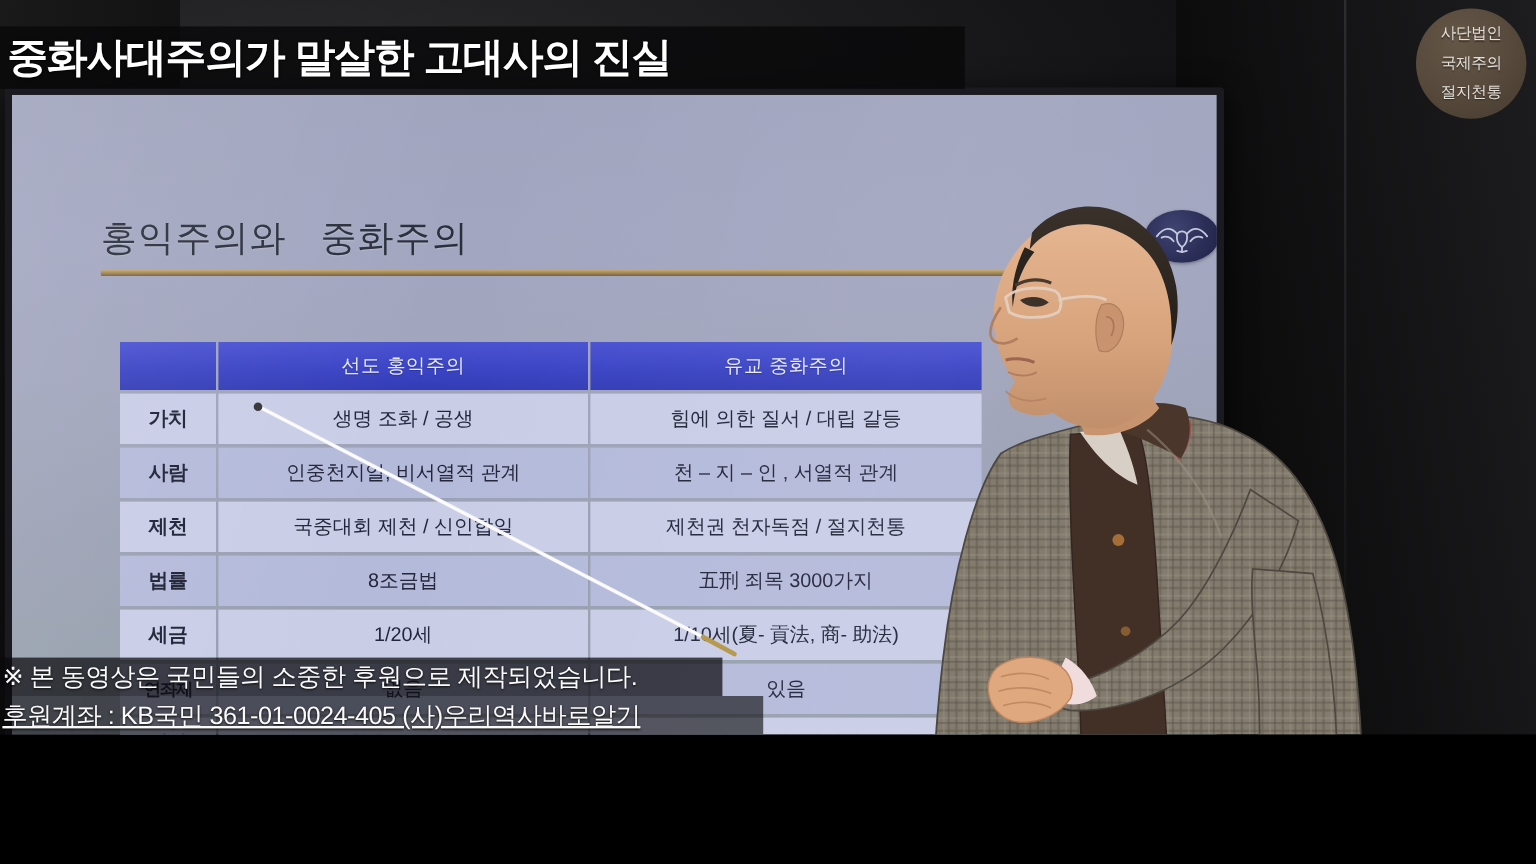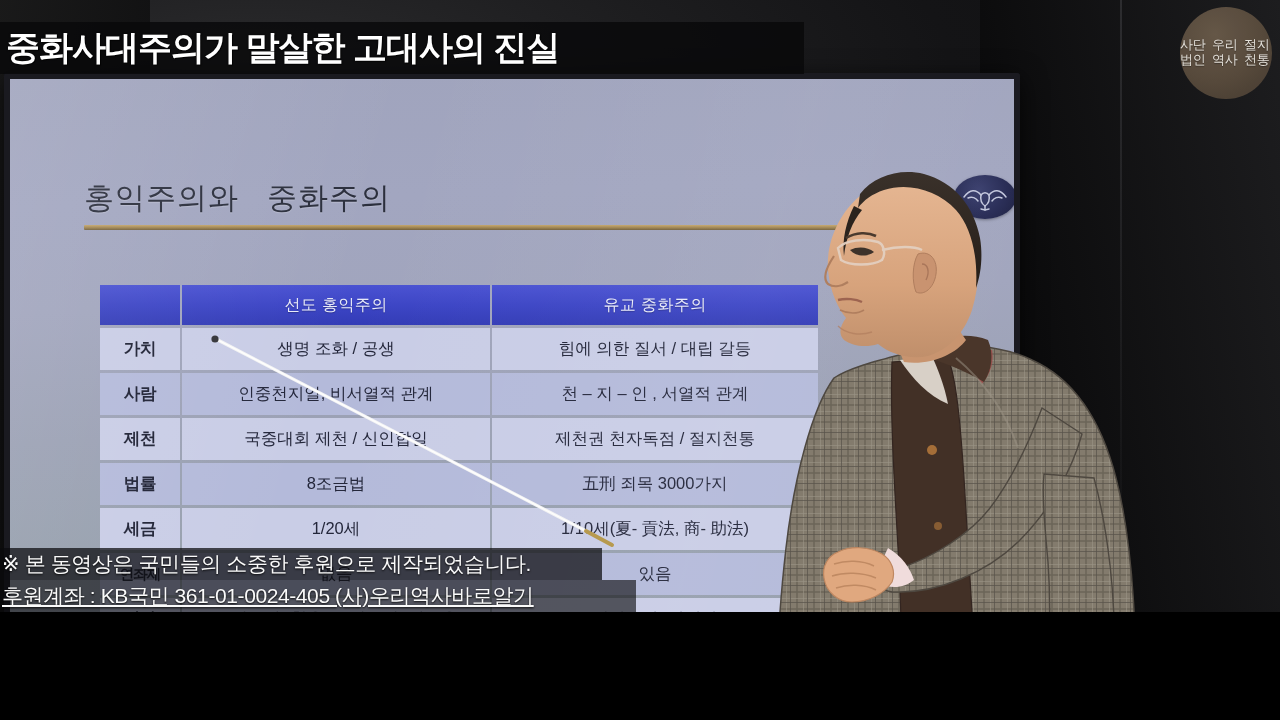--- a/index.html
+++ b/index.html
@@ -232,24 +232,24 @@
   .brand-logo {
     position: absolute;
     right: 8px;
     top: 7px;
     width: 92px;
     height: 92px;
     border-radius: 50%;
     background: radial-gradient(circle at 38% 30%, #6b5c4b 0%, #5b4d3e 55%, #493e32 100%);
     opacity: .93;
     display: flex;
-    flex-direction: row;
+    flex-direction: column;
     align-items: center;
     justify-content: center;
-    gap: 4px;
+    gap: 10px;
   }
   .brand-logo span {
     font-size: 13px;
     color: #f3efe8;
     line-height: 1.15;
     letter-spacing: -.3px;
     text-shadow: 0 1px 1px rgba(0,0,0,.4);
   }
 
   
@@ -473,21 +473,21 @@
       <rect x="297" y="580" width="18" height="10" rx="2" fill="#8d8d95"></rect>
     </svg>
   </div>
 
   <div class="title-banner">
     <span class="txt">중화사대주의가 말살한 고대사의 진실</span>
   </div>
 
   <div class="brand-logo">
     <span>사단법인</span>
-    <span>우리역사</span>
+    <span>국제주의</span>
     <span>절지천통</span>
   </div>
 
   <div class="caption-block">
     <span class="cap-line l1">※ 본 동영상은 국민들의 소중한 후원으로 제작되었습니다.</span>
     <span class="cap-line l2">후원계좌 : KB국민 361-01-0024-405 (사)우리역사바로알기</span>
   </div>
 
 </div>
 

